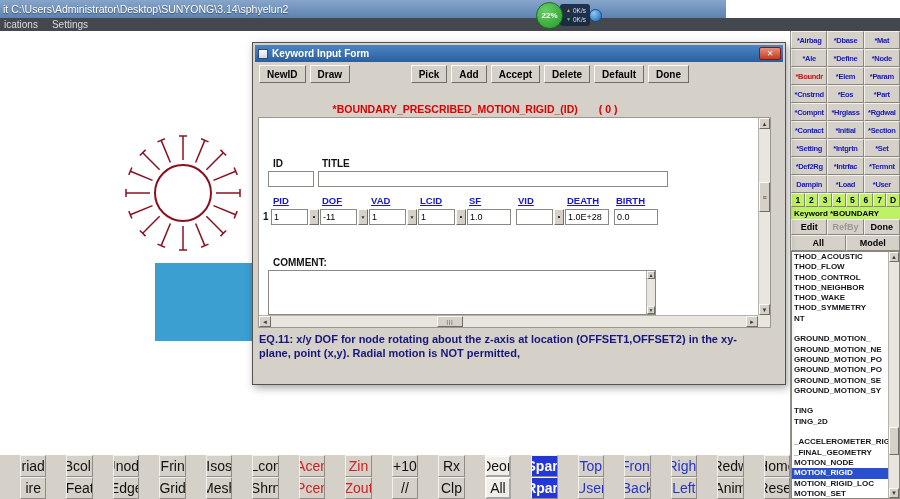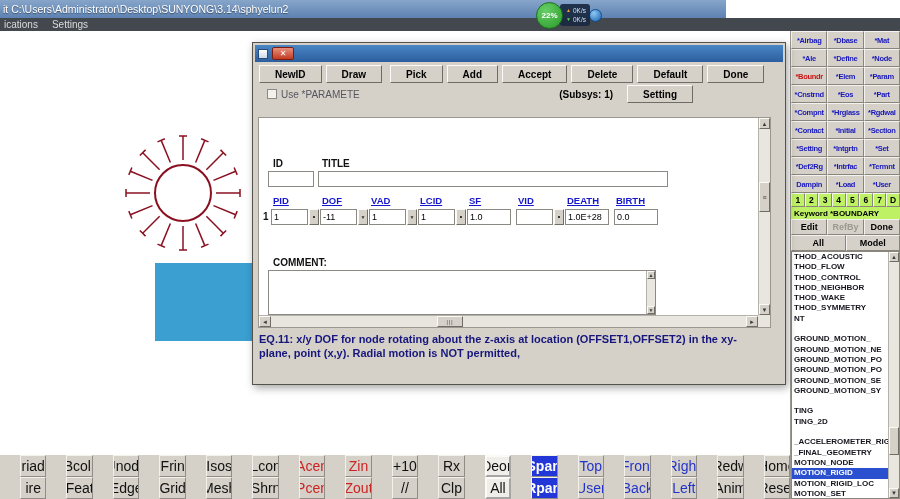--- a/index.html
+++ b/index.html
@@ -103,21 +103,21 @@
     border:1px solid #2a4a7a; margin:0 4px 0 1px; }
   .dlg-title { font-size:10px; font-weight:bold; flex:1; }
   .dlg-close { width:22px; height:13px; background:linear-gradient(#e88f7a,#c23b23);
     border:1px solid #7e1d0e; border-radius:2px; color:#fff; font-size:8px;
     line-height:11px; text-align:center; cursor:default; }
   .dlg-body { position:relative; height:320px; }
   .dlg-toolbar { position:absolute; left:4px; top:2px; right:2px; height:20px;
     display:flex; gap:4px; align-items:center; }
   .dbtn { height:18px; background:#d5d1c9; border:1px solid;
     border-color:#fbfaf7 #6f6c65 #6f6c65 #fbfaf7; font-size:10px; font-weight:bold;
-    padding:0 15px; display:flex; align-items:center; white-space:nowrap; }
+    padding:0 7px; display:flex; align-items:center; white-space:nowrap; }
   .spacer { flex:1; }
   .endpad { width:88px; }
   .dlg-paramrow { position:absolute; left:12px; top:24px; right:2px; height:16px;
     display:flex; align-items:center; font-size:10px; }
   .checkbox { width:10px; height:10px; background:#f2f1ea; border:1px solid #8a8a8a;
     margin-right:4px; }
   .useparam { color:#55555f; }
   .subsys { margin-left:auto; font-weight:bold; }
   .setting-btn { margin-left:14px; }
   .dlg-keyword { position:absolute; left:0; top:41px; right:88px; text-align:center;
@@ -350,41 +350,39 @@
   <div class="tb-cell tb-blue">User</div>
   <div class="tb-cell tb-blue">Back</div>
   <div class="tb-cell tb-blue">Left</div>
   <div class="tb-cell">Anim</div>
   <div class="tb-cell">Reset</div>
 </div>
 
 <div class="dialog">
   <div class="dlg-titlebar">
     <span class="dlg-icon"></span>
+    <span class="dlg-title">Keyword Input Form</span>
     <span class="dlg-close">✕</span>
   </div>
   <div class="dlg-body">
     <div class="dlg-toolbar">
       <div class="dbtn">NewID</div>
       <div class="dbtn">Draw</div>
       <div class="spacer"></div>
       <div class="dbtn">Pick</div>
       <div class="dbtn">Add</div>
       <div class="dbtn">Accept</div>
       <div class="dbtn">Delete</div>
       <div class="dbtn">Default</div>
       <div class="dbtn">Done</div>
       <div class="endpad"></div>
     </div>
-    <div class="dlg-paramrow">
-      <span class="checkbox"></span>
-      <span class="useparam">Use *PARAMETE</span>
-      <span class="subsys">(Subsys: 1)</span>
-      <div class="dbtn setting-btn">Setting</div>
-      <div class="endpad"></div>
+    <div class="dlg-keyword">
+      <span>*BOUNDARY_PRESCRIBED_MOTION_RIGID_(ID)</span>
+      <span class="cnt">( 0 )</span>
     </div>
 
     <div class="dlg-form">
       <span class="f-lbl" style="left:14px;top:40px">ID</span>
       <span class="f-lbl" style="left:63px;top:40px">TITLE</span>
       <div class="inp" style="left:9px;width:46px"></div>
       <div class="inp" style="left:59px;width:350px"></div>
 
       <span class="f-lbl" style="left:4px;top:93px">1</span>
       <span class="col-hdr" style="left:14px;top:77px">PID</span>

